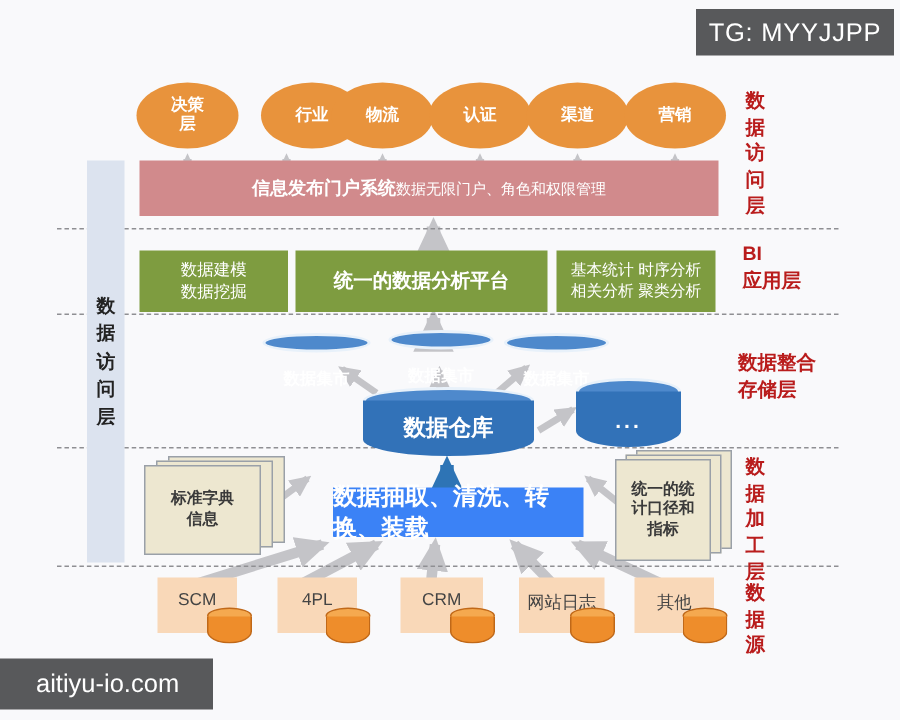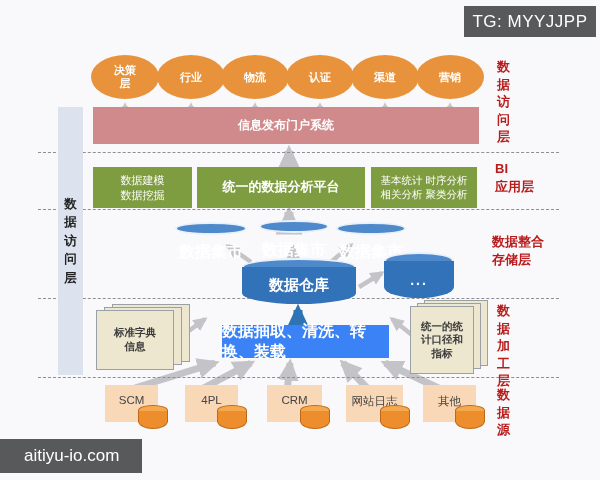--- a/index.html
+++ b/index.html
@@ -43,21 +43,21 @@
   .g3 { left:371px; width:106px; font-size:10.5px; }
 
   
   .cyl { }
   .cyl .top  { position:absolute; left:0; right:0; top:0; border-radius:50%; }
   .cyl .body { position:absolute; left:0; right:0; bottom:0; display:flex; align-items:center;
                justify-content:center; color:#FFF; font-weight:bold; }
   .cyl-blue .top  { background:#4E89CC; border:2px solid #E8F1FA; }
   .cyl-blue .body { background:#3272B8; border-radius:0 0 50% 50% / 0 0 11px 11px; }
   .cyl-sm .top  { height:13px; }
-  .cyl-sm .body { top:6.5px; font-size:16px;margin-top:24px; }
+  .cyl-sm .body { top:6.5px; font-size:11px;margin-top:24px; }
   .cyl-lg .top  { height:18px; }
   .cyl-lg .body { top:9px; font-size:15px; }
   .cyl-orange .top  { height:11px; background:#F5A94F; border:1px solid #C06818; }
   .cyl-orange .body { top:5.5px; background:#EE8D2B; border:1px solid #C06818; border-top:none;
                       border-radius:0 0 50% 50% / 0 0 8px 8px; }
 
   
   .docs { }
   .docs .page { position:absolute; background:#EDE7D0; border:1px solid #9AA0A8; }
   .docs .p3 { top:0; }
@@ -127,28 +127,29 @@
 <div class="abs dash" style="top:209px"></div>
 <div class="abs dash" style="top:298px"></div>
 <div class="abs dash" style="top:377px"></div>
 
 <div class="abs metabar">
   <div class="vtext">数据访问层</div>
 </div>
 
 <div class="abs bubble pre" style="left:91px">决策
 层</div>
-<div class="abs bubble" style="left:157px">行业</div>
+<div class="abs bubble" style="left:174px">行业</div>
 <div class="abs bubble" style="left:221px">物流</div>
 <div class="abs bubble" style="left:286px">认证</div>
 <div class="abs bubble" style="left:351px">渠道</div>
 <div class="abs bubble" style="left:416px">营销</div>
 
 <div class="abs portal">
   <div class="t1">信息发布门户系统</div>
+  <div class="t2">数据无限门户、角色和权限管理</div>
 </div>
 
 <div class="abs gbox g1 pre">数据建模
 数据挖掘</div>
 <div class="abs gbox g2">统一的数据分析平台</div>
 <div class="abs gbox g3 pre">基本统计 时序分析
 相关分析 聚类分析</div>
 
 <div class="abs cyl cyl-blue cyl-sm" style="left:175px;top:222px;width:72px;height:30px">
   <div class="top"></div>

